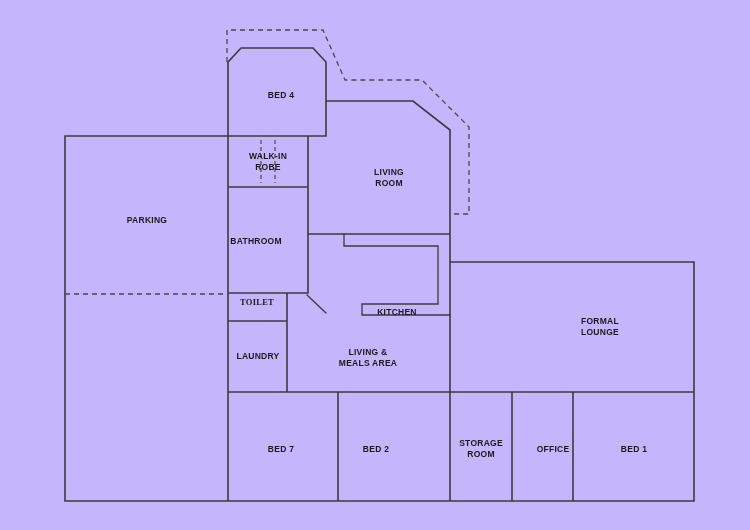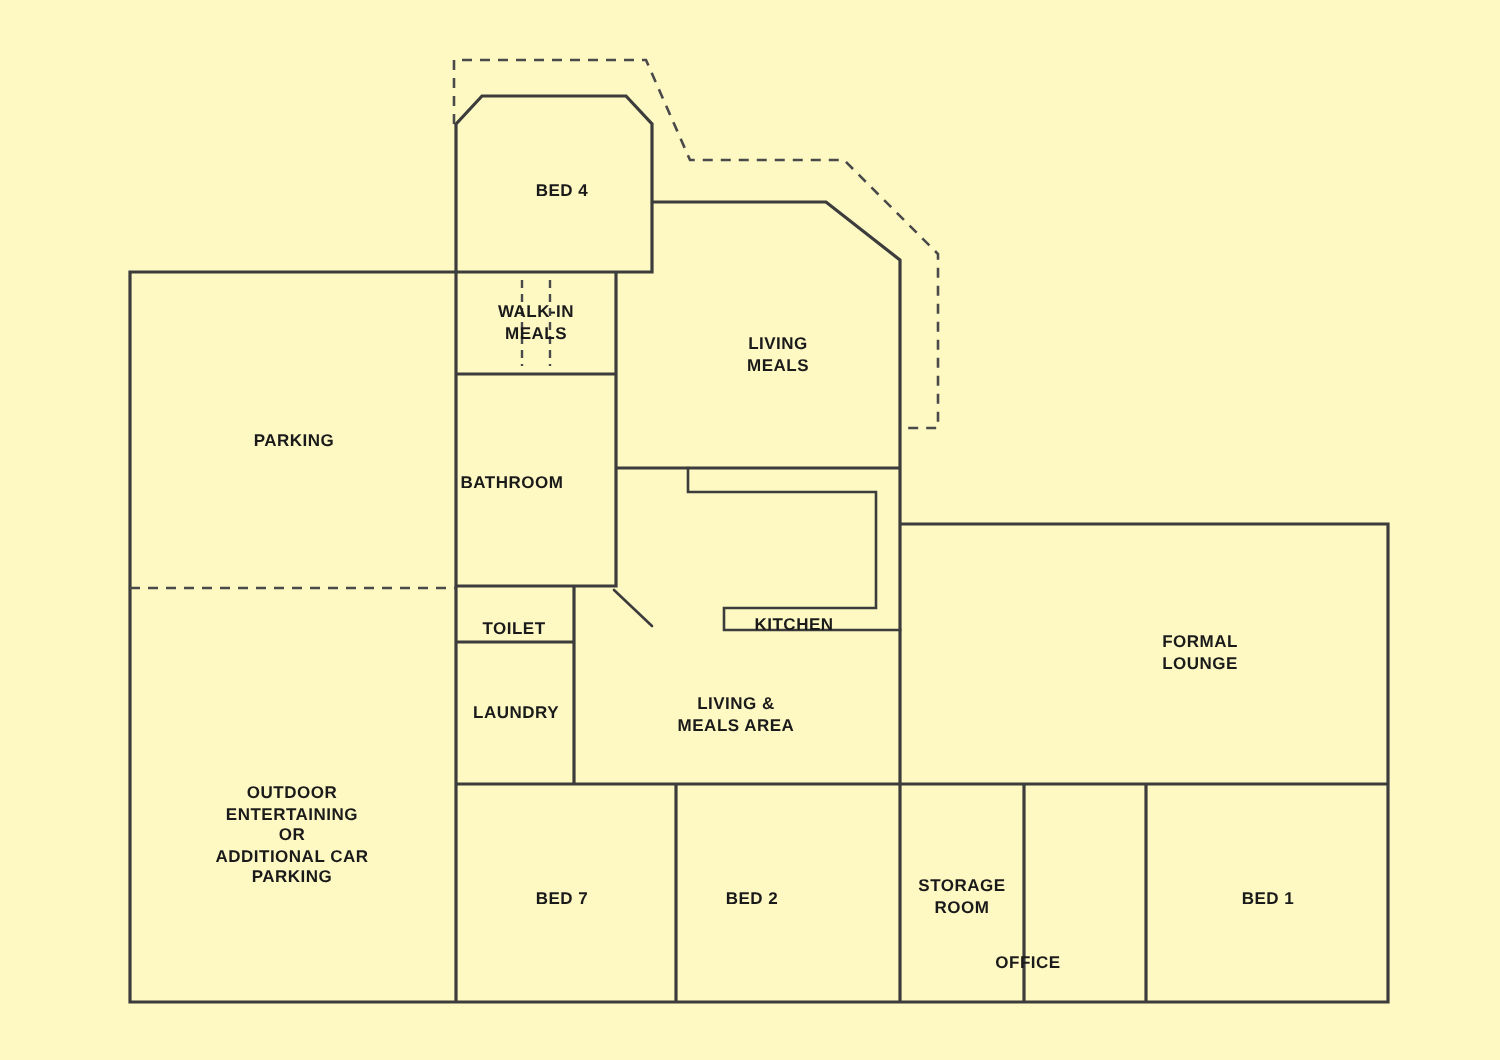--- a/index.html
+++ b/index.html
@@ -1,19 +1,19 @@
 <!DOCTYPE html>
 <html><head>
 <meta charset="utf-8">
 <style>
   html,body{margin:0;padding:0;background:#ffffff;}
   .plan{
     position:relative;
     width:750px;height:530px;
-    background:#fef9c3;
+    background:#c4b5fd;
     font-family:"Liberation Sans",sans-serif;
     overflow:hidden;
   }
   .plan svg{position:absolute;left:0;top:0;}
   .room-label{
     position:absolute;
     transform:translate(-50%,-50%);
     font-weight:bold;
     font-size:8.5px;
     line-height:10.5px;
@@ -66,51 +66,46 @@
     </g>
 
     <g fill="none" stroke="#4a4a4a" stroke-width="1.2" stroke-dasharray="4,3">
       <path d="M261,140 V183 M275,140 V183"></path>
     </g>
   </svg>
 
   <div class="room-label" style="left:281px;top:95px;">BED 4</div>
 
   <div class="room-label" style="left:268px;top:161px;">WALK-IN
-MEALS</div>
+ROBE</div>
 
   <div class="room-label" style="left:389px;top:177px;">LIVING
-MEALS</div>
+ROOM</div>
 
   <div class="room-label" style="left:147px;top:220px;">PARKING</div>
 
   <div class="room-label" style="left:256px;top:241px;">BATHROOM</div>
 
   <div class="room-label" style="left:397px;top:276px;margin-top:36px;">KITCHEN</div>
 
-  <div class="room-label" style="left:257px;top:314px;">TOILET</div>
+  <div class="room-label" style="left:257px;top:302px;font-family:Liberation Serif, serif;">TOILET</div>
 
   <div class="room-label" style="left:600px;top:326px;">FORMAL
 LOUNGE</div>
 
   <div class="room-label" style="left:258px;top:356px;">LAUNDRY</div>
 
   <div class="room-label" style="left:368px;top:357px;">LIVING &amp;
 MEALS AREA</div>
 
-  <div class="room-label" style="left:146px;top:417px;">OUTDOOR
-ENTERTAINING
-OR
-ADDITIONAL CAR
-PARKING</div>
 
   <div class="room-label" style="left:281px;top:449px;">BED 7</div>
 
   <div class="room-label" style="left:376px;top:449px;">BED 2</div>
 
   <div class="room-label" style="left:481px;top:448px;">STORAGE
 ROOM</div>
 
-  <div class="room-label" style="left:514px;top:449px;margin-top:32px;">OFFICE</div>
+  <div class="room-label" style="left:553px;top:449px;">OFFICE</div>
 
   <div class="room-label" style="left:634px;top:449px;">BED 1</div>
 
 </div>
 
 </body></html>

